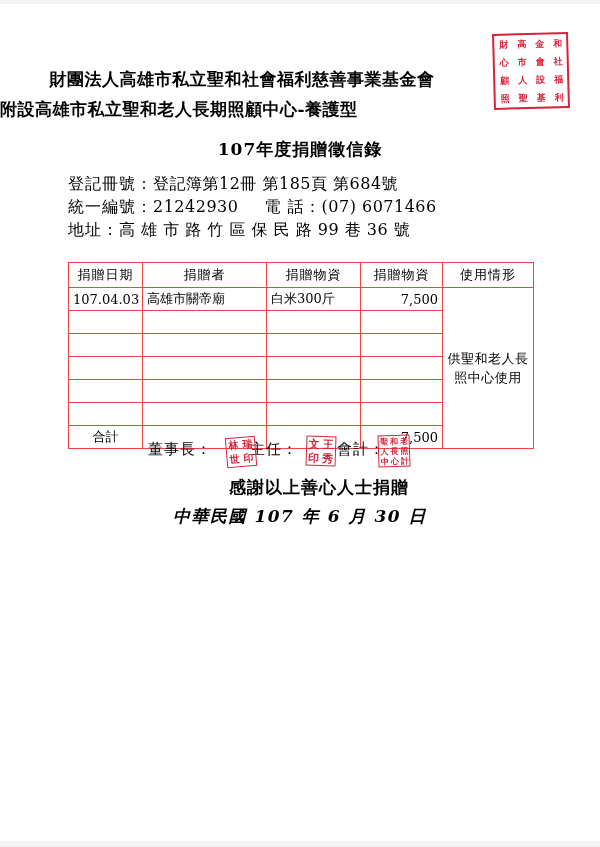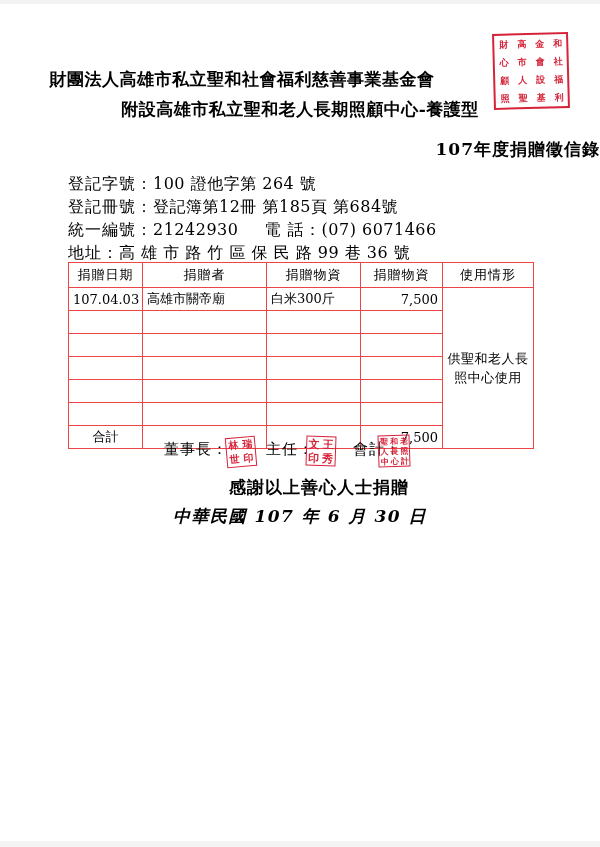--- a/index.html
+++ b/index.html
@@ -111,30 +111,29 @@
     width: 484px;
     text-align: center;
     font-size: 17px;
     font-weight: bold;
     letter-spacing: 0.5px;
   }
   .org-subtitle {
     position: absolute;
     left: 0; top: 98px;
     width: 600px;
-    text-align: center;
     font-size: 17px;
     font-weight: bold;
     letter-spacing: 0.5px;
   }
   .doc-title {
     position: absolute;
     left: 0; top: 138px;
     width: 600px;
-    text-align: right;
+    text-align: center;
     font-size: 17px;
     font-weight: bold;
     letter-spacing: 1px;
   }
 
   
   .info-block {
     position: absolute;
     left: 68px; top: 172px;
     width: 470px;
@@ -185,21 +184,21 @@
     font-size: 13px;
     line-height: 19px;
     letter-spacing: 0.5px;
     margin-left: 48px;
   }
   .row-empty td { height: 22px; }
 
   
   .sign-row {
     position: absolute;
-    left: 68px; top: 435px;
+    left: 52px; top: 435px;
     width: 465px;
     height: 34px;
     font-size: 15px;
   }
   .sign-item {
     position: absolute;
     letter-spacing: 1px;
     top: 5px;
   }
   #sign-chairman { left: 96px; }
@@ -254,23 +253,20 @@
     <span>基</span>
     <span>利</span>
   </div>
 
   <div class="org-title">財團法人高雄市私立聖和社會福利慈善事業基金會</div>
   <div class="org-subtitle">附設高雄市私立聖和老人長期照顧中心-養護型</div>
   <div class="doc-title">107年度捐贈徵信錄</div>
 
   <div class="info-block">
     <div class="info-line">
-      <span class="lbl">登記字號：</span><span class="val">100  證他字第  264  號</span>
-    </div>
-    <div class="info-line">
       <span class="lbl">登記冊號：</span><span class="val">登記簿第12冊  第185頁  第684號</span>
     </div>
     <div class="info-line">
       <span class="lbl">統一編號：</span><span class="val">21242930</span><span class="gap-md"></span><span class="lbl">電 話：</span><span class="val">(07) 6071466</span>
     </div>
     <div class="info-line">
       <span class="lbl">地址：</span><span class="val">高 雄 市 路 竹 區 保 民 路 99 巷 36 號</span>
     </div>
   </div>
 

